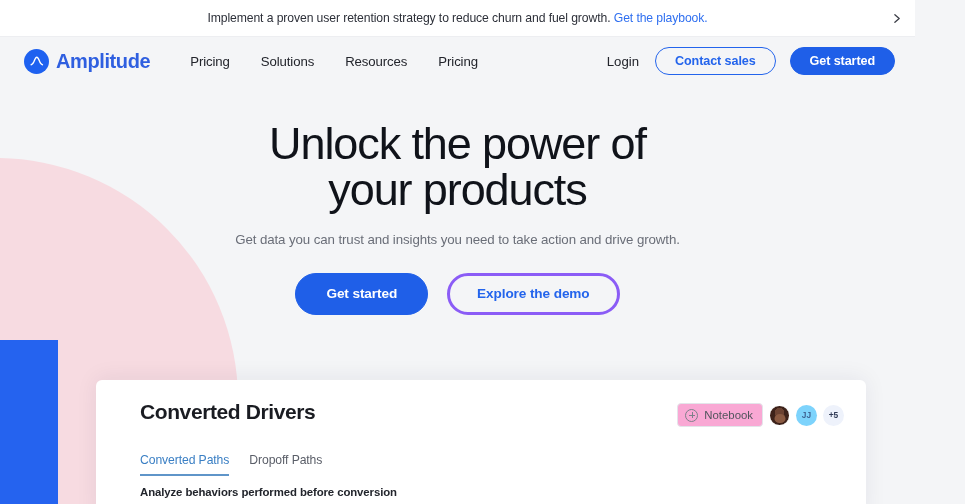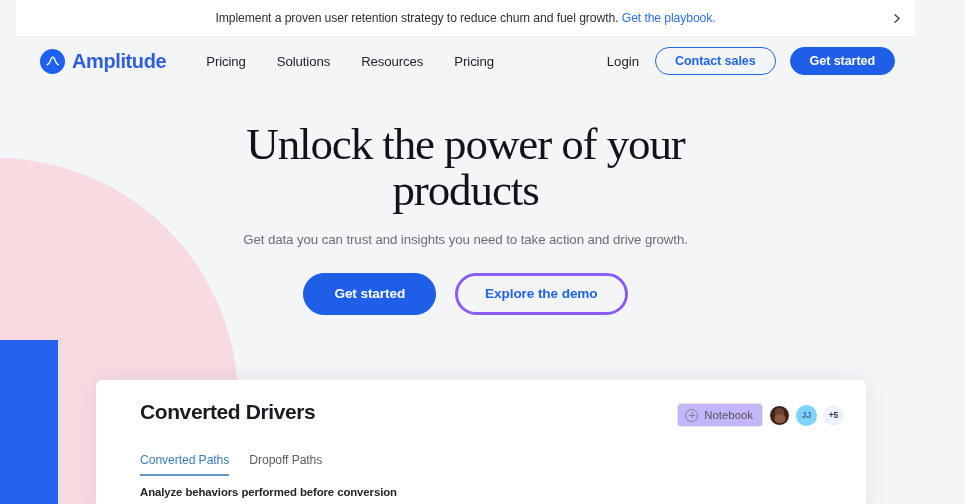--- a/index.html
+++ b/index.html
@@ -9,21 +9,20 @@
     overflow: hidden;
     font-family: "Liberation Sans", sans-serif;
     background: #f4f5f7;
   }
   .page {
     position: relative;
     width: 915px;
     height: 504px;
     overflow: hidden;
     background: #f4f5f7;
-    padding-left: 16px;
   }
 
   
   .banner {
     position: relative;
     height: 37px;
     background: #ffffff;
     display: flex;
     align-items: center;
     justify-content: center;
@@ -166,21 +165,20 @@
     padding-top: 36px;
   }
   .hero h1 {
     font-size: 45px;
     line-height: 1.03;
     font-weight: 400;
     color: #10131a;
     letter-spacing: -1.1px;
     max-width: 470px;
     margin: 0 auto;
-    font-family: Liberation Serif, serif;
   }
   .hero-sub {
     margin-top: 18px;
     font-size: 13.3px;
     color: #6a6e78;
     letter-spacing: -0.1px;
   }
   .hero-ctas {
     margin-top: 26px;
     display: flex;
@@ -237,21 +235,21 @@
     padding-top: 3px;
   }
   .notebook-btn {
     display: inline-flex;
     align-items: center;
     gap: 6px;
     border: 1px solid #e3e5ea;
     border-radius: 4px;
     height: 24px;
     padding: 0 9px 0 7px;
-    background: #c4b5fd;
+    background: #f9a8d4;
     cursor: pointer;
   }
   .notebook-btn span.lbl {
     font-size: 11.4px;
     color: #52555d;
   }
   .plus-circle {
     width: 13px; height: 13px;
     border: 1.2px solid #7d818a;
     border-radius: 50%;

